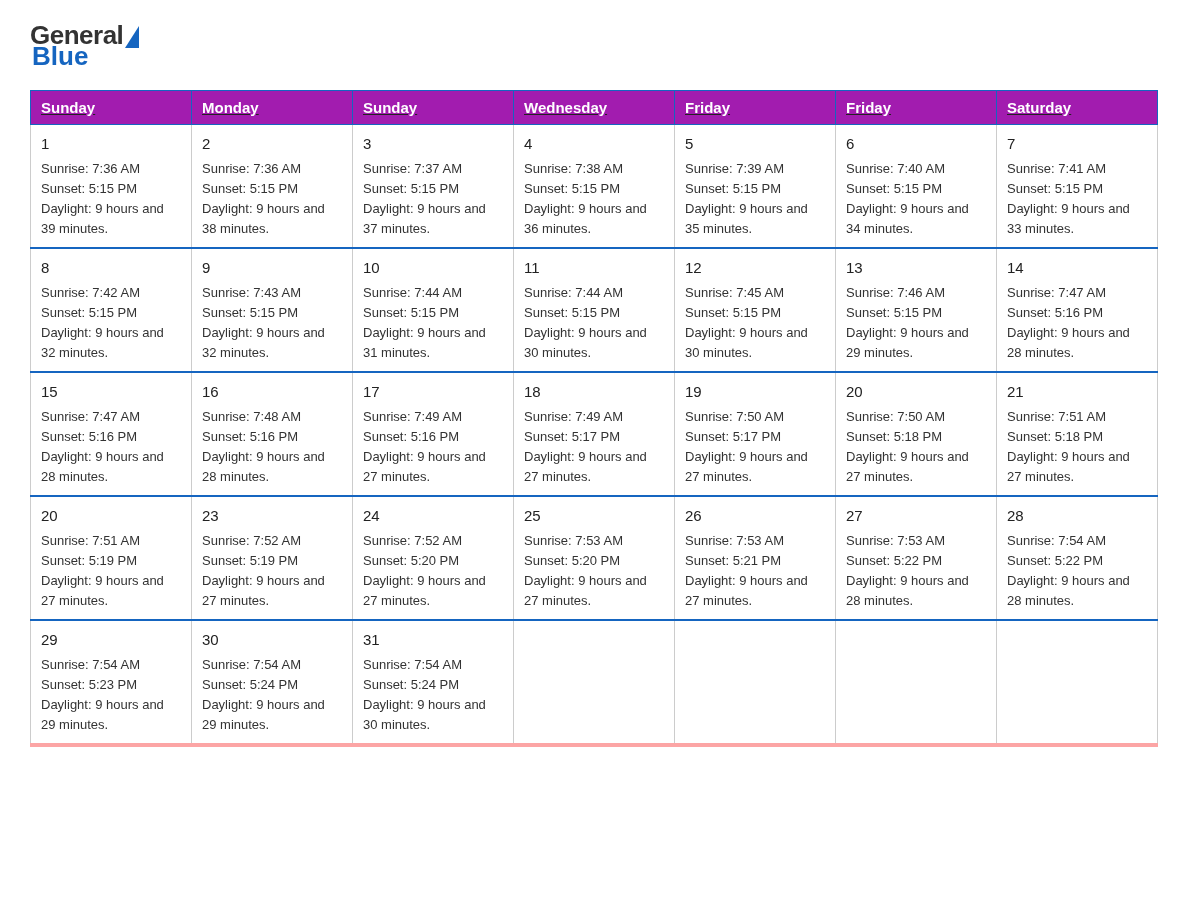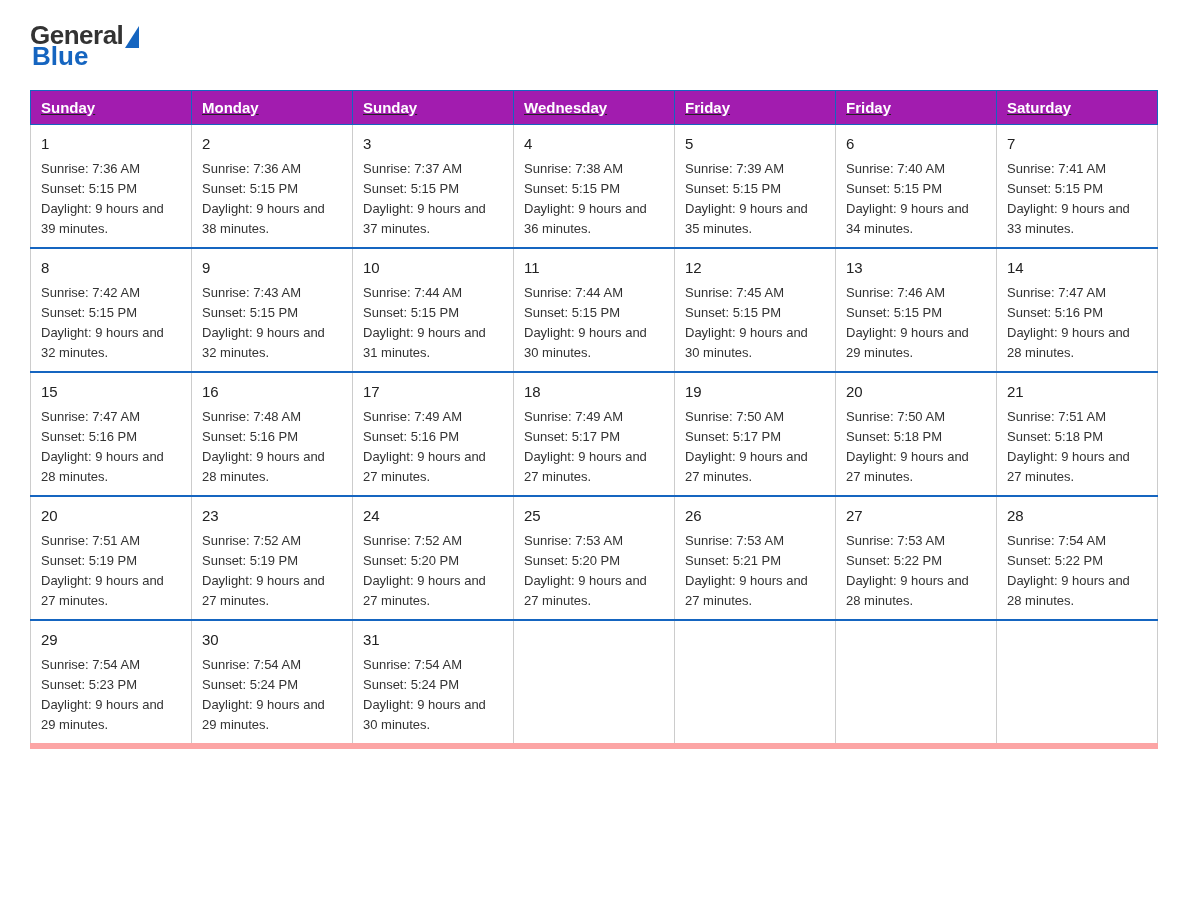--- a/index.html
+++ b/index.html
@@ -97,21 +97,21 @@
       color: #222;
       display: block;
       margin-bottom: 3px;
     }
     .day-info {
       font-size: 13px;
       color: #333;
       line-height: 1.55;
     }
     tbody tr:last-child {
-      border-bottom: 6px solid #fca5a5;
+      border-bottom: 4px solid #fca5a5;
     }
   </style>
 </head>
 <body>
 
 <div class="header">
   <div class="logo">
     <div class="logo-top">
       <span class="logo-general">General</span>
       <div class="logo-triangle"></div>

